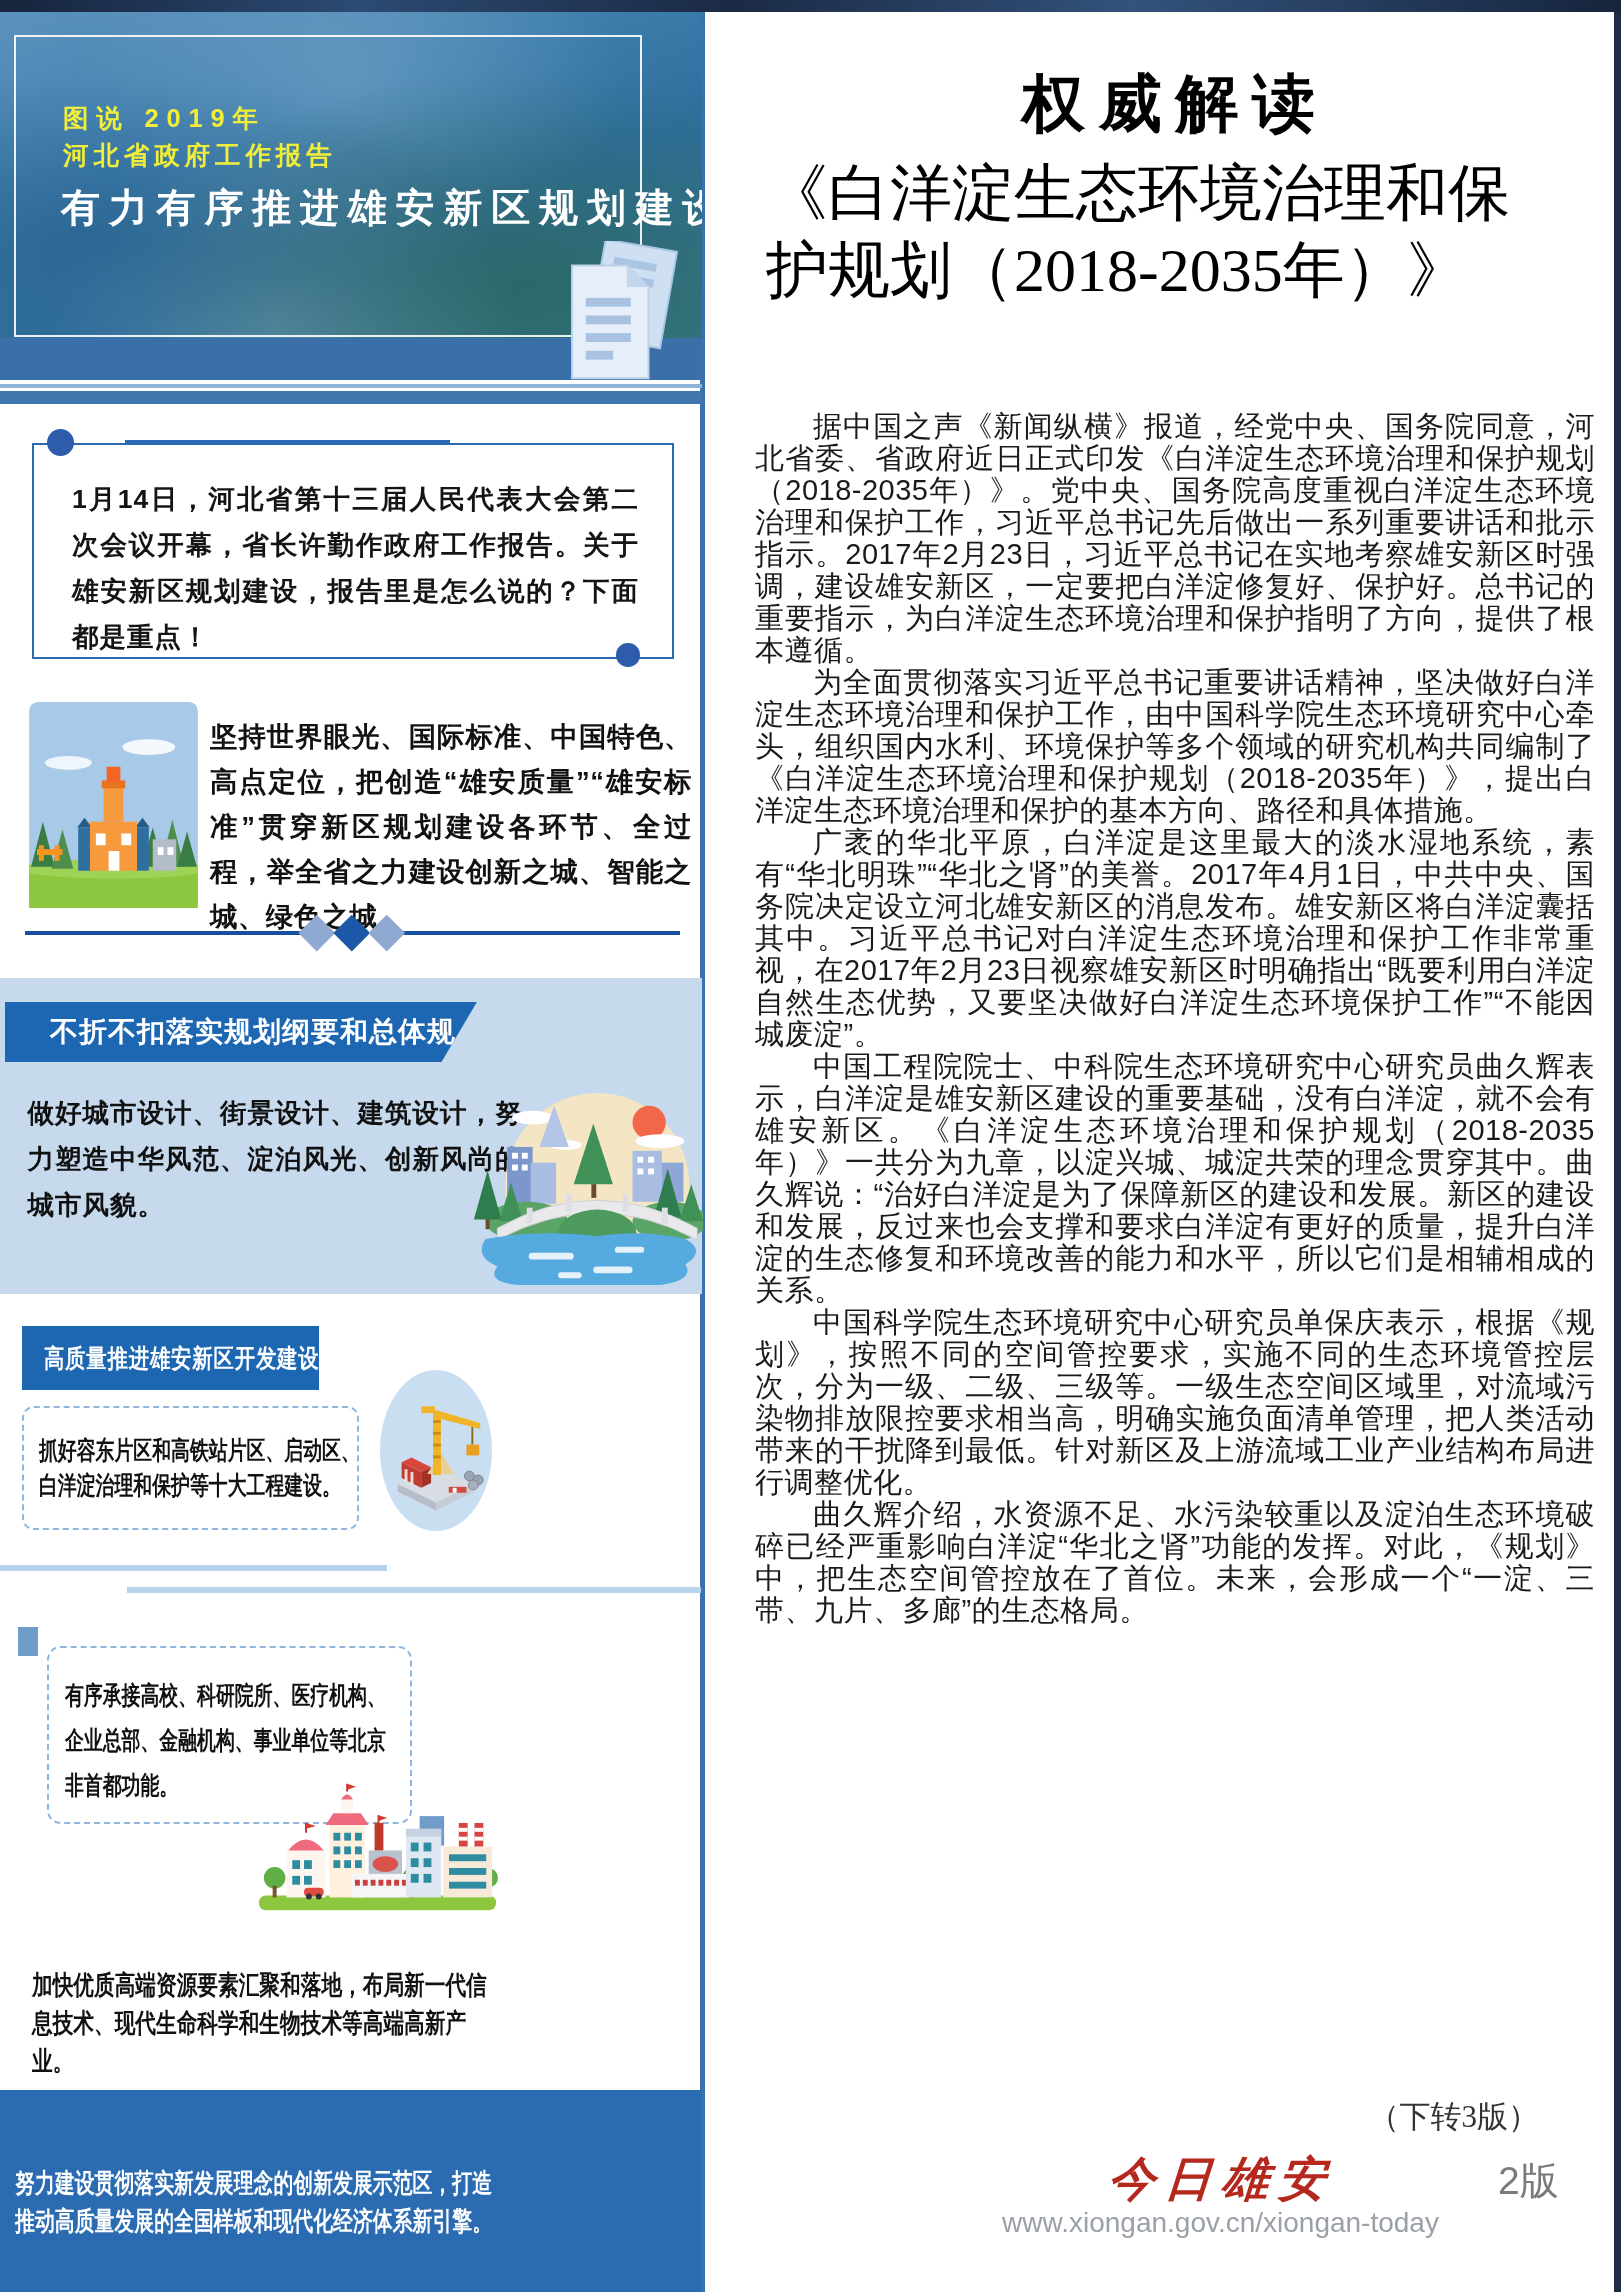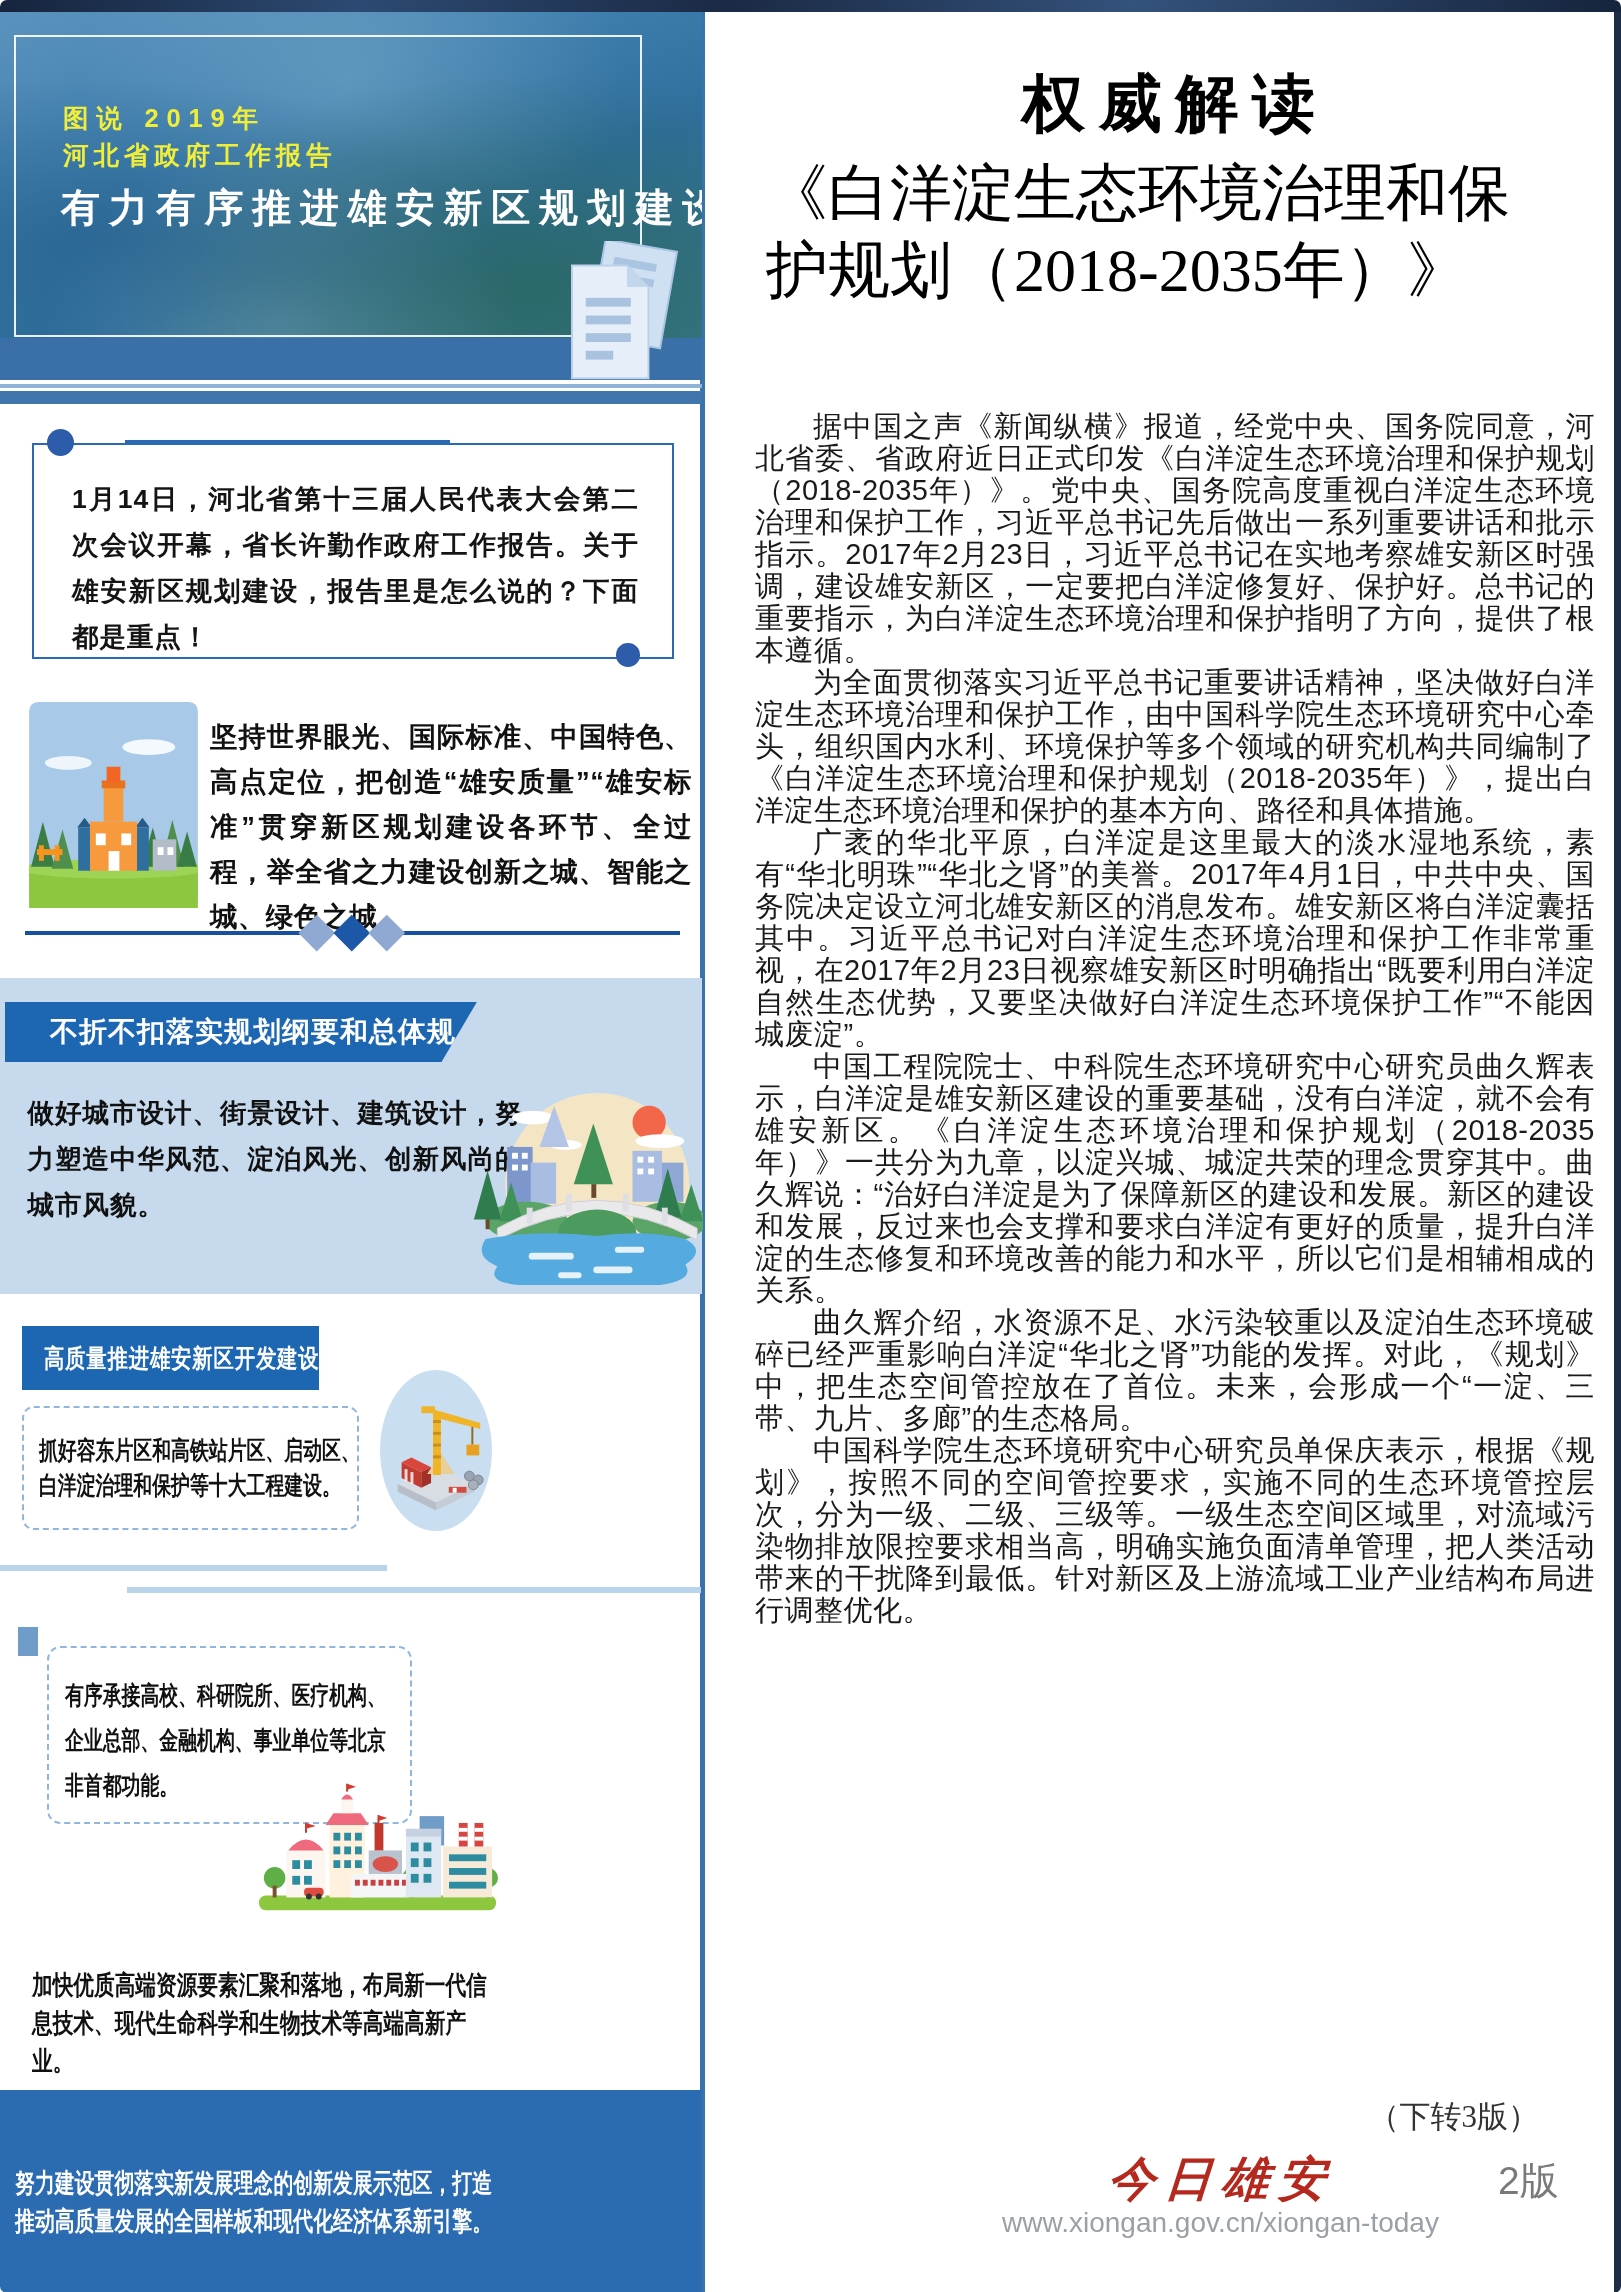--- a/index.html
+++ b/index.html
@@ -1,17 +1,17 @@
 <!DOCTYPE html>
 <html><head>
 <meta charset="utf-8">
 <style>
   html,body{margin:0;padding:0;background:#fff;}
   .page{position:relative;width:1621px;height:2293px;overflow:hidden;background:#fff;
-        font-family:"Liberation Sans","DejaVu Sans",sans-serif;border-radius:7px;}
+        font-family:"Liberation Sans","DejaVu Sans",sans-serif;}
   .abs{position:absolute;}
 
   
   .topbar{left:0;top:0;width:1621px;height:11.8px;
     background:linear-gradient(90deg,#16243c 0%,#2c4a73 22%,#1b2a44 45%,#33527c 70%,#16243c 100%);}
   .col-divider{left:700px;top:11.8px;width:4.9px;height:2281px;background:#3a72ad;}
   .right-strip{left:1614px;top:11.8px;width:6.9px;height:2281px;background:#1e2d45;}
 
   
   .hero{left:0;top:11.8px;width:702px;height:326px;overflow:hidden;
@@ -371,22 +371,22 @@
   <div class="abs bottom-text">努力建设贯彻落实新发展理念的创新发展示范区，打造推动高质量发展的全国样板和现代化经济体系新引擎。</div>
 
   <div class="abs a-title1">权威解读</div>
   <div class="abs a-title2">《白洋淀生态环境治理和保护规划（2018-2035年）》</div>
 
   <div class="abs a-body">
     <p>据中国之声《新闻纵横》报道，经党中央、国务院同意，河北省委、省政府近日正式印发《白洋淀生态环境治理和保护规划（2018-2035年）》。党中央、国务院高度重视白洋淀生态环境治理和保护工作，习近平总书记先后做出一系列重要讲话和批示指示。2017年2月23日，习近平总书记在实地考察雄安新区时强调，建设雄安新区，一定要把白洋淀修复好、保护好。总书记的重要指示，为白洋淀生态环境治理和保护指明了方向，提供了根本遵循。</p>
     <p>为全面贯彻落实习近平总书记重要讲话精神，坚决做好白洋淀生态环境治理和保护工作，由中国科学院生态环境研究中心牵头，组织国内水利、环境保护等多个领域的研究机构共同编制了《白洋淀生态环境治理和保护规划（2018-2035年）》，提出白洋淀生态环境治理和保护的基本方向、路径和具体措施。</p>
     <p>广袤的华北平原，白洋淀是这里最大的淡水湿地系统，素有“华北明珠”“华北之肾”的美誉。2017年4月1日，中共中央、国务院决定设立河北雄安新区的消息发布。雄安新区将白洋淀囊括其中。习近平总书记对白洋淀生态环境治理和保护工作非常重视，在2017年2月23日视察雄安新区时明确指出“既要利用白洋淀自然生态优势，又要坚决做好白洋淀生态环境保护工作”“不能因城废淀”。</p>
     <p>中国工程院院士、中科院生态环境研究中心研究员曲久辉表示，白洋淀是雄安新区建设的重要基础，没有白洋淀，就不会有雄安新区。《白洋淀生态环境治理和保护规划（2018-2035年）》一共分为九章，以淀兴城、城淀共荣的理念贯穿其中。曲久辉说：“治好白洋淀是为了保障新区的建设和发展。新区的建设和发展，反过来也会支撑和要求白洋淀有更好的质量，提升白洋淀的生态修复和环境改善的能力和水平，所以它们是相辅相成的关系。</p>
+    <p>中国科学院生态环境研究中心研究员单保庆表示，根据《规划》，按照不同的空间管控要求，实施不同的生态环境管控层次，分为一级、二级、三级等。一级生态空间区域里，对流域污染物排放限控要求相当高，明确实施负面清单管理，把人类活动带来的干扰降到最低。针对新区及上游流域工业产业结构布局进行调整优化。</p>
     <p>曲久辉介绍，水资源不足、水污染较重以及淀泊生态环境破碎已经严重影响白洋淀“华北之肾”功能的发挥。对此，《规划》中，把生态空间管控放在了首位。未来，会形成一个“一淀、三带、九片、多廊”的生态格局。</p>
-    <p>中国科学院生态环境研究中心研究员单保庆表示，根据《规划》，按照不同的空间管控要求，实施不同的生态环境管控层次，分为一级、二级、三级等。一级生态空间区域里，对流域污染物排放限控要求相当高，明确实施负面清单管理，把人类活动带来的干扰降到最低。针对新区及上游流域工业产业结构布局进行调整优化。</p>
   </div>
 
   <div class="abs continuation">（下转3版）</div>
 
   <div class="abs masthead">今日雄安</div>
   <div class="abs edition">2版</div>
   <div class="abs url">www.xiongan.gov.cn/xiongan-today</div>
 
 </div>
 

